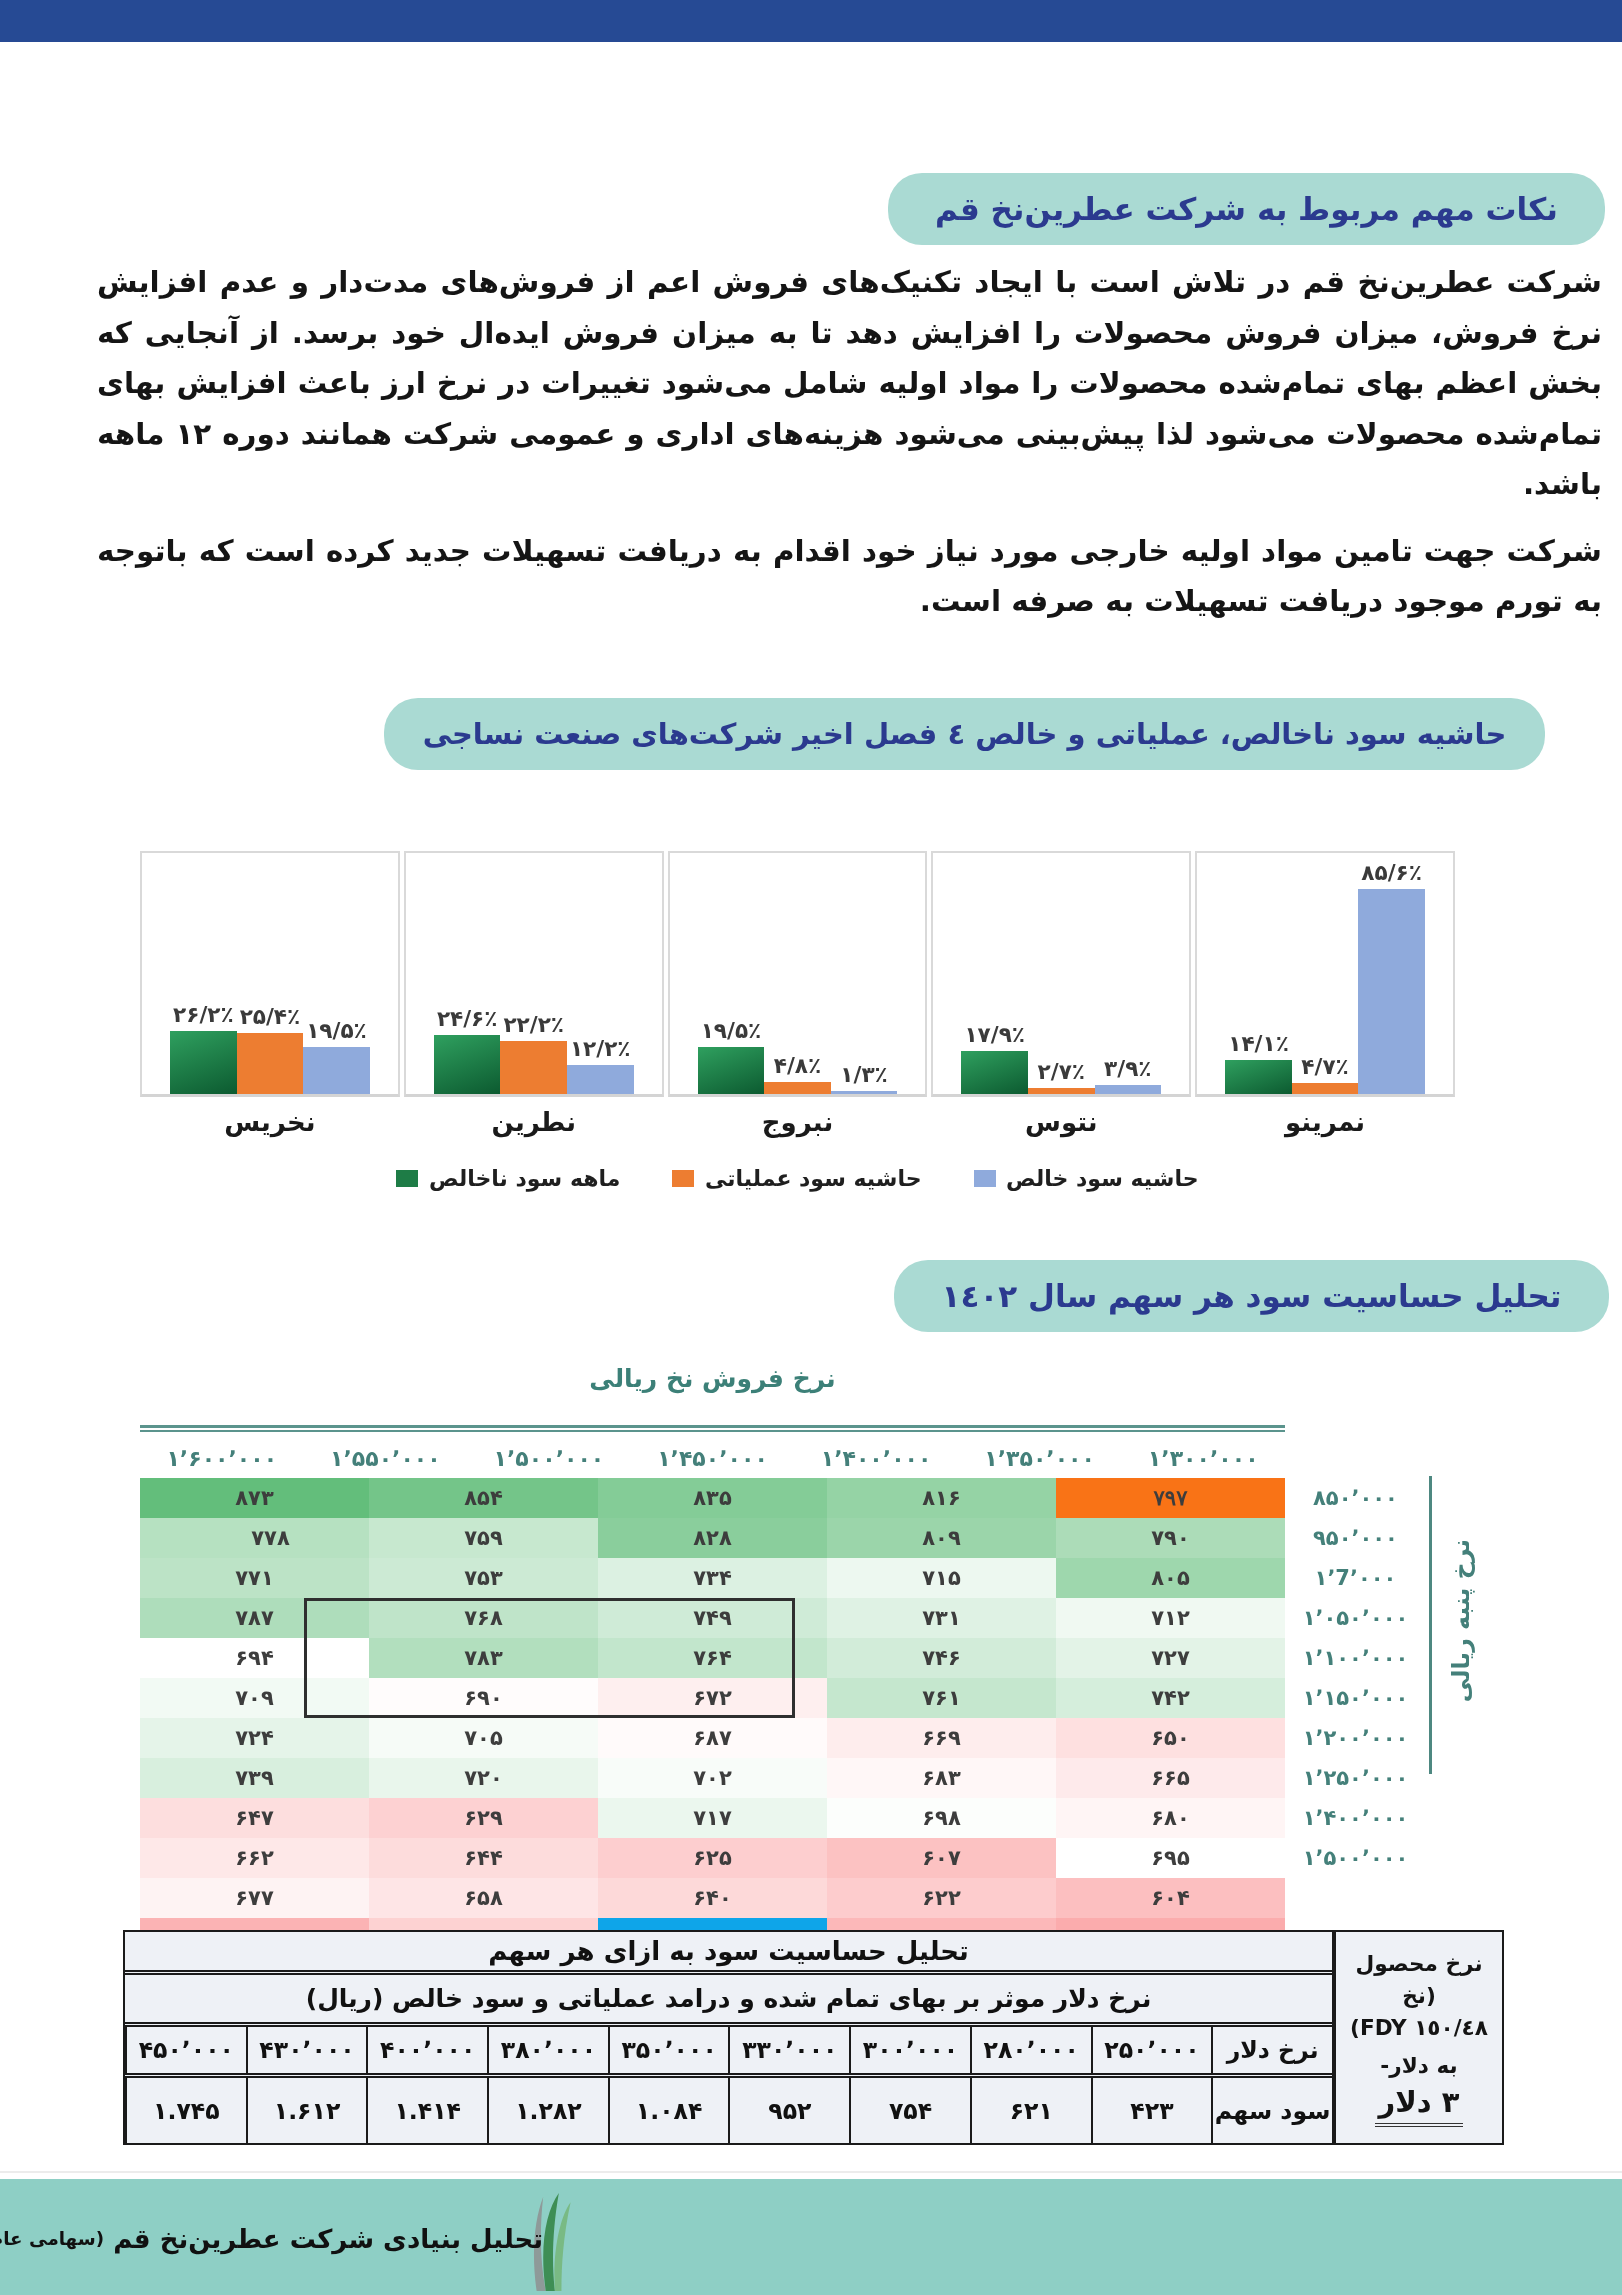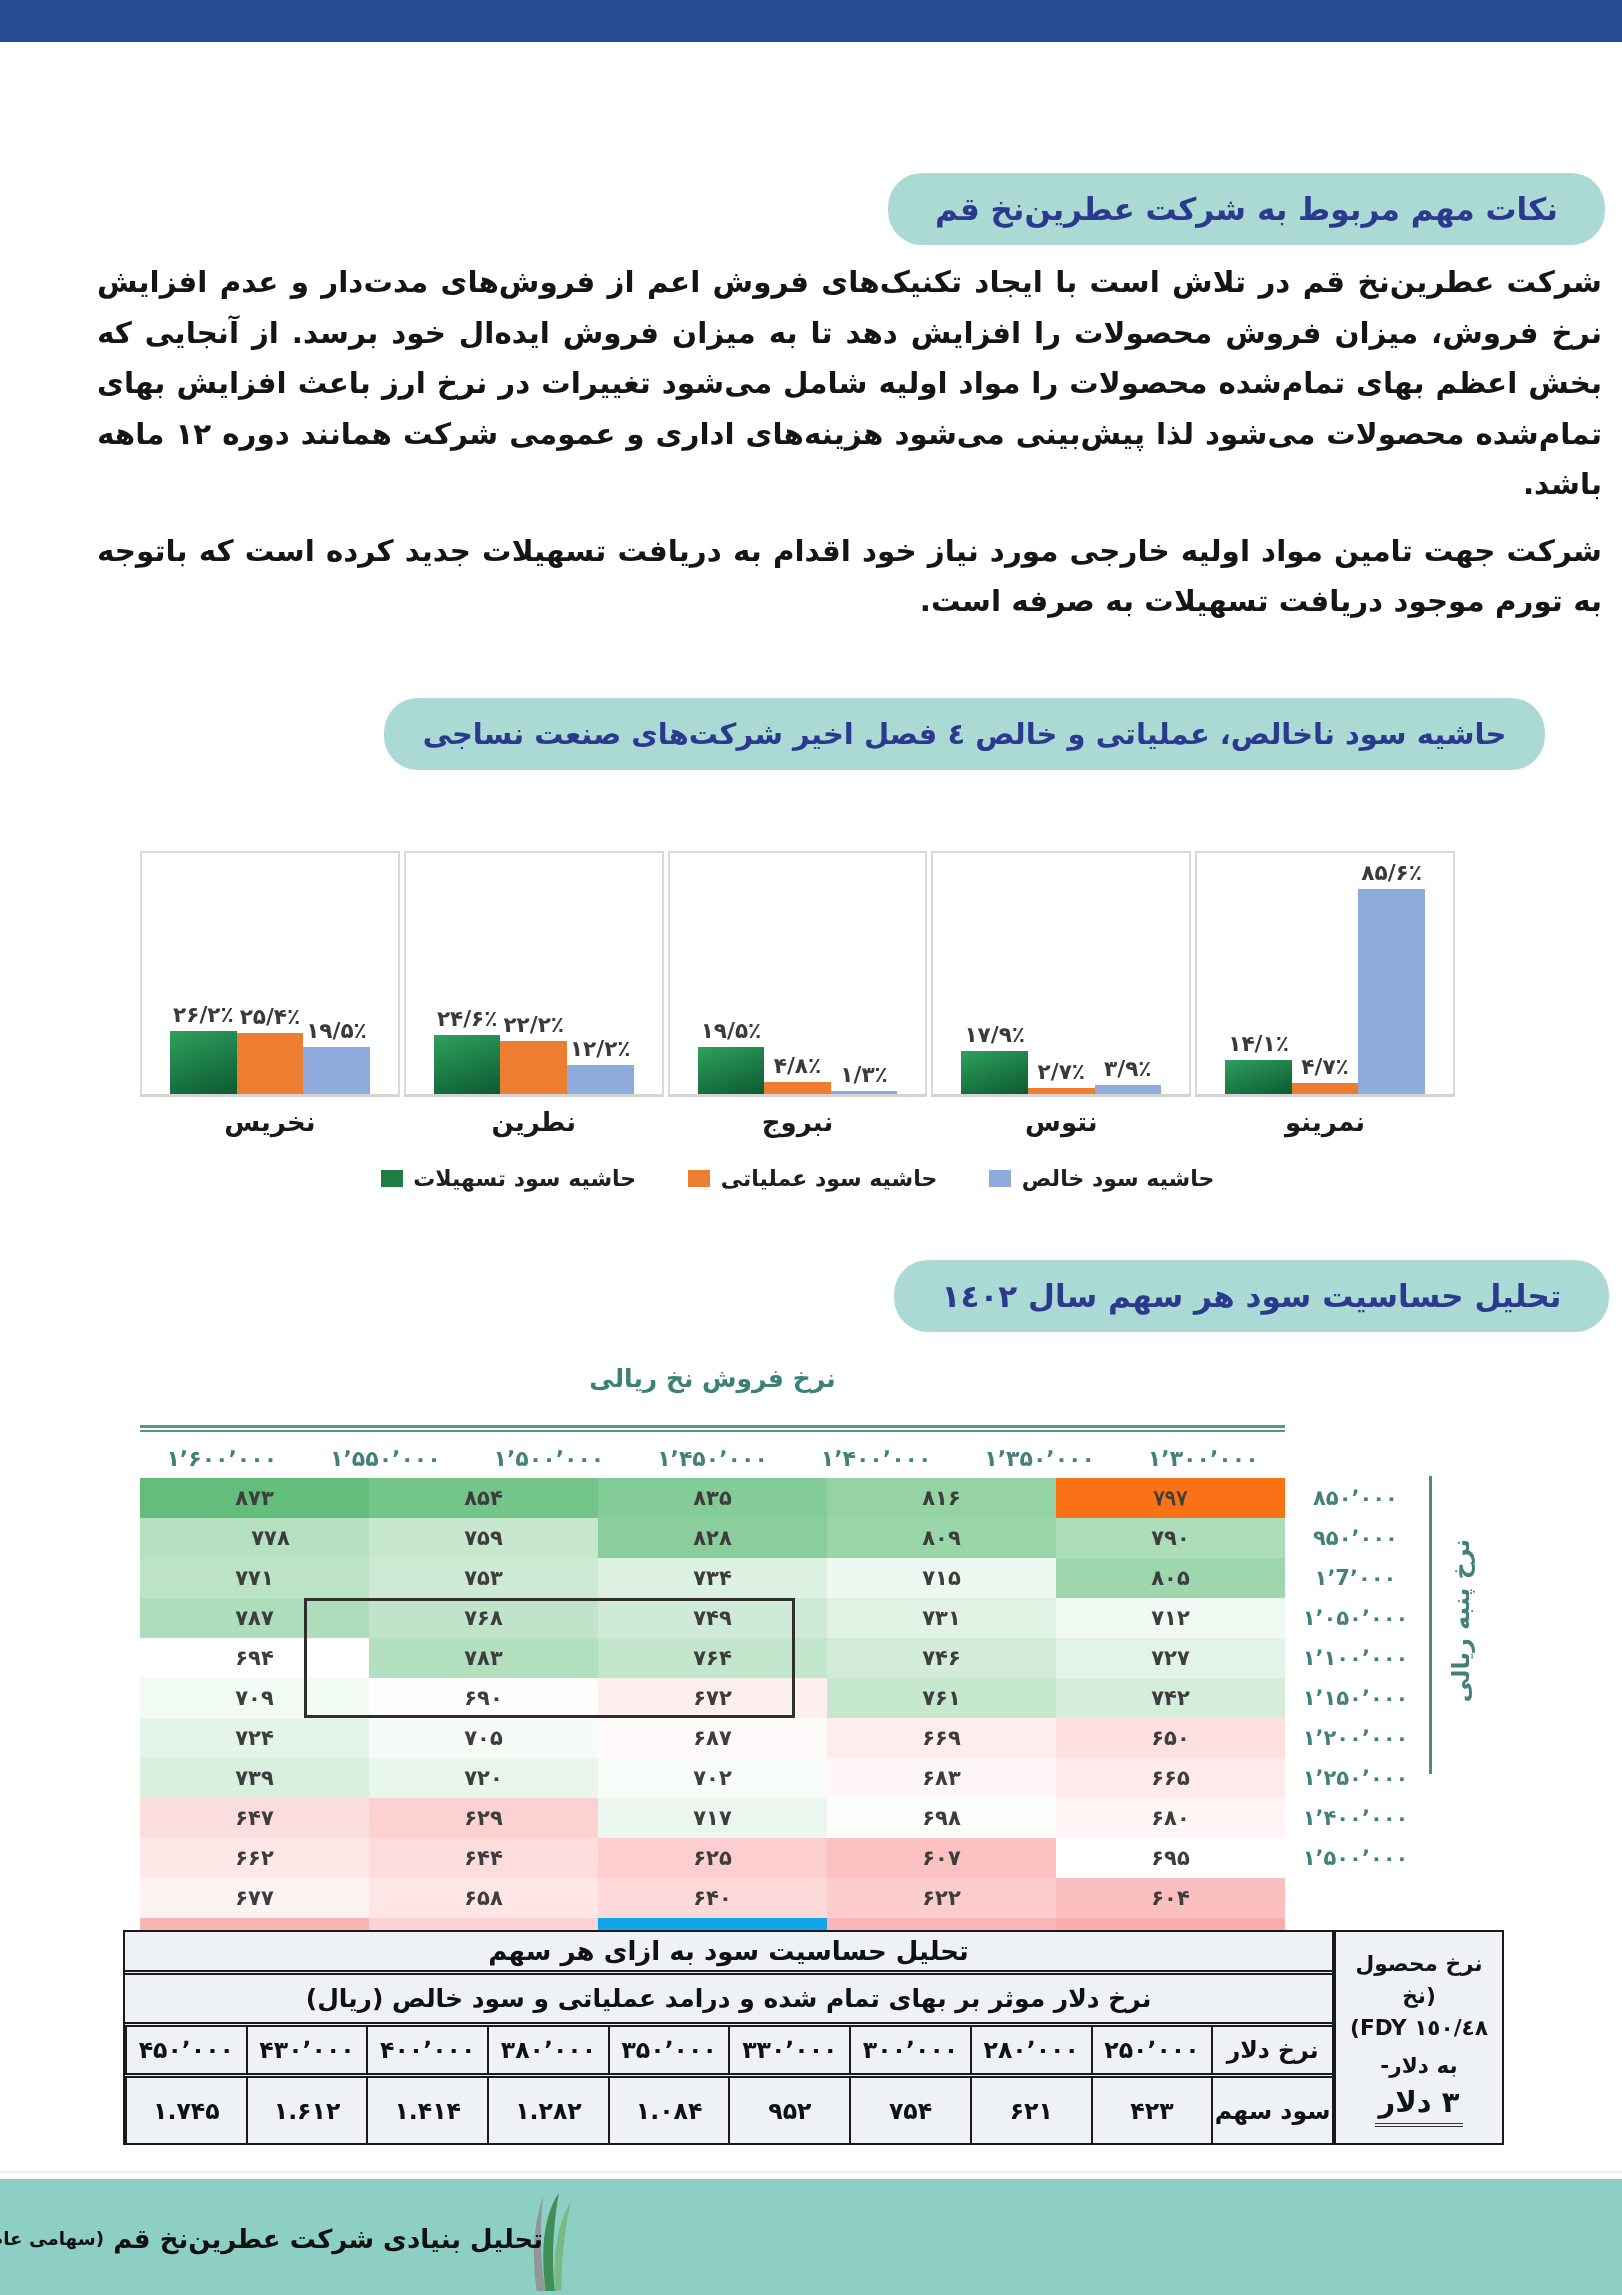--- a/index.html
+++ b/index.html
@@ -186,21 +186,21 @@
   <div class="abs cats" id="chart-cats">
       <div class="cat">نخریس</div>
       <div class="cat">نطرین</div>
       <div class="cat">نبروج</div>
       <div class="cat">نتوس</div>
       <div class="cat">نمرینو</div>
     </div>
   <div class="abs legend" id="chart-legend">
       <div class="legend-item">
         <span class="legend-swatch" style="background: rgb(30, 124, 70);"></span>
-        <span class="legend-label">حاشیه سود تسهیلات</span>
+        <span class="legend-label">ماهه سود ناخالص</span>
       </div>
       <div class="legend-item">
         <span class="legend-swatch" style="background: rgb(237, 125, 49);"></span>
         <span class="legend-label">حاشیه سود عملیاتی</span>
       </div>
       <div class="legend-item">
         <span class="legend-swatch" style="background: rgb(143, 170, 220);"></span>
         <span class="legend-label">حاشیه سود خالص</span>
       </div>
     </div>

